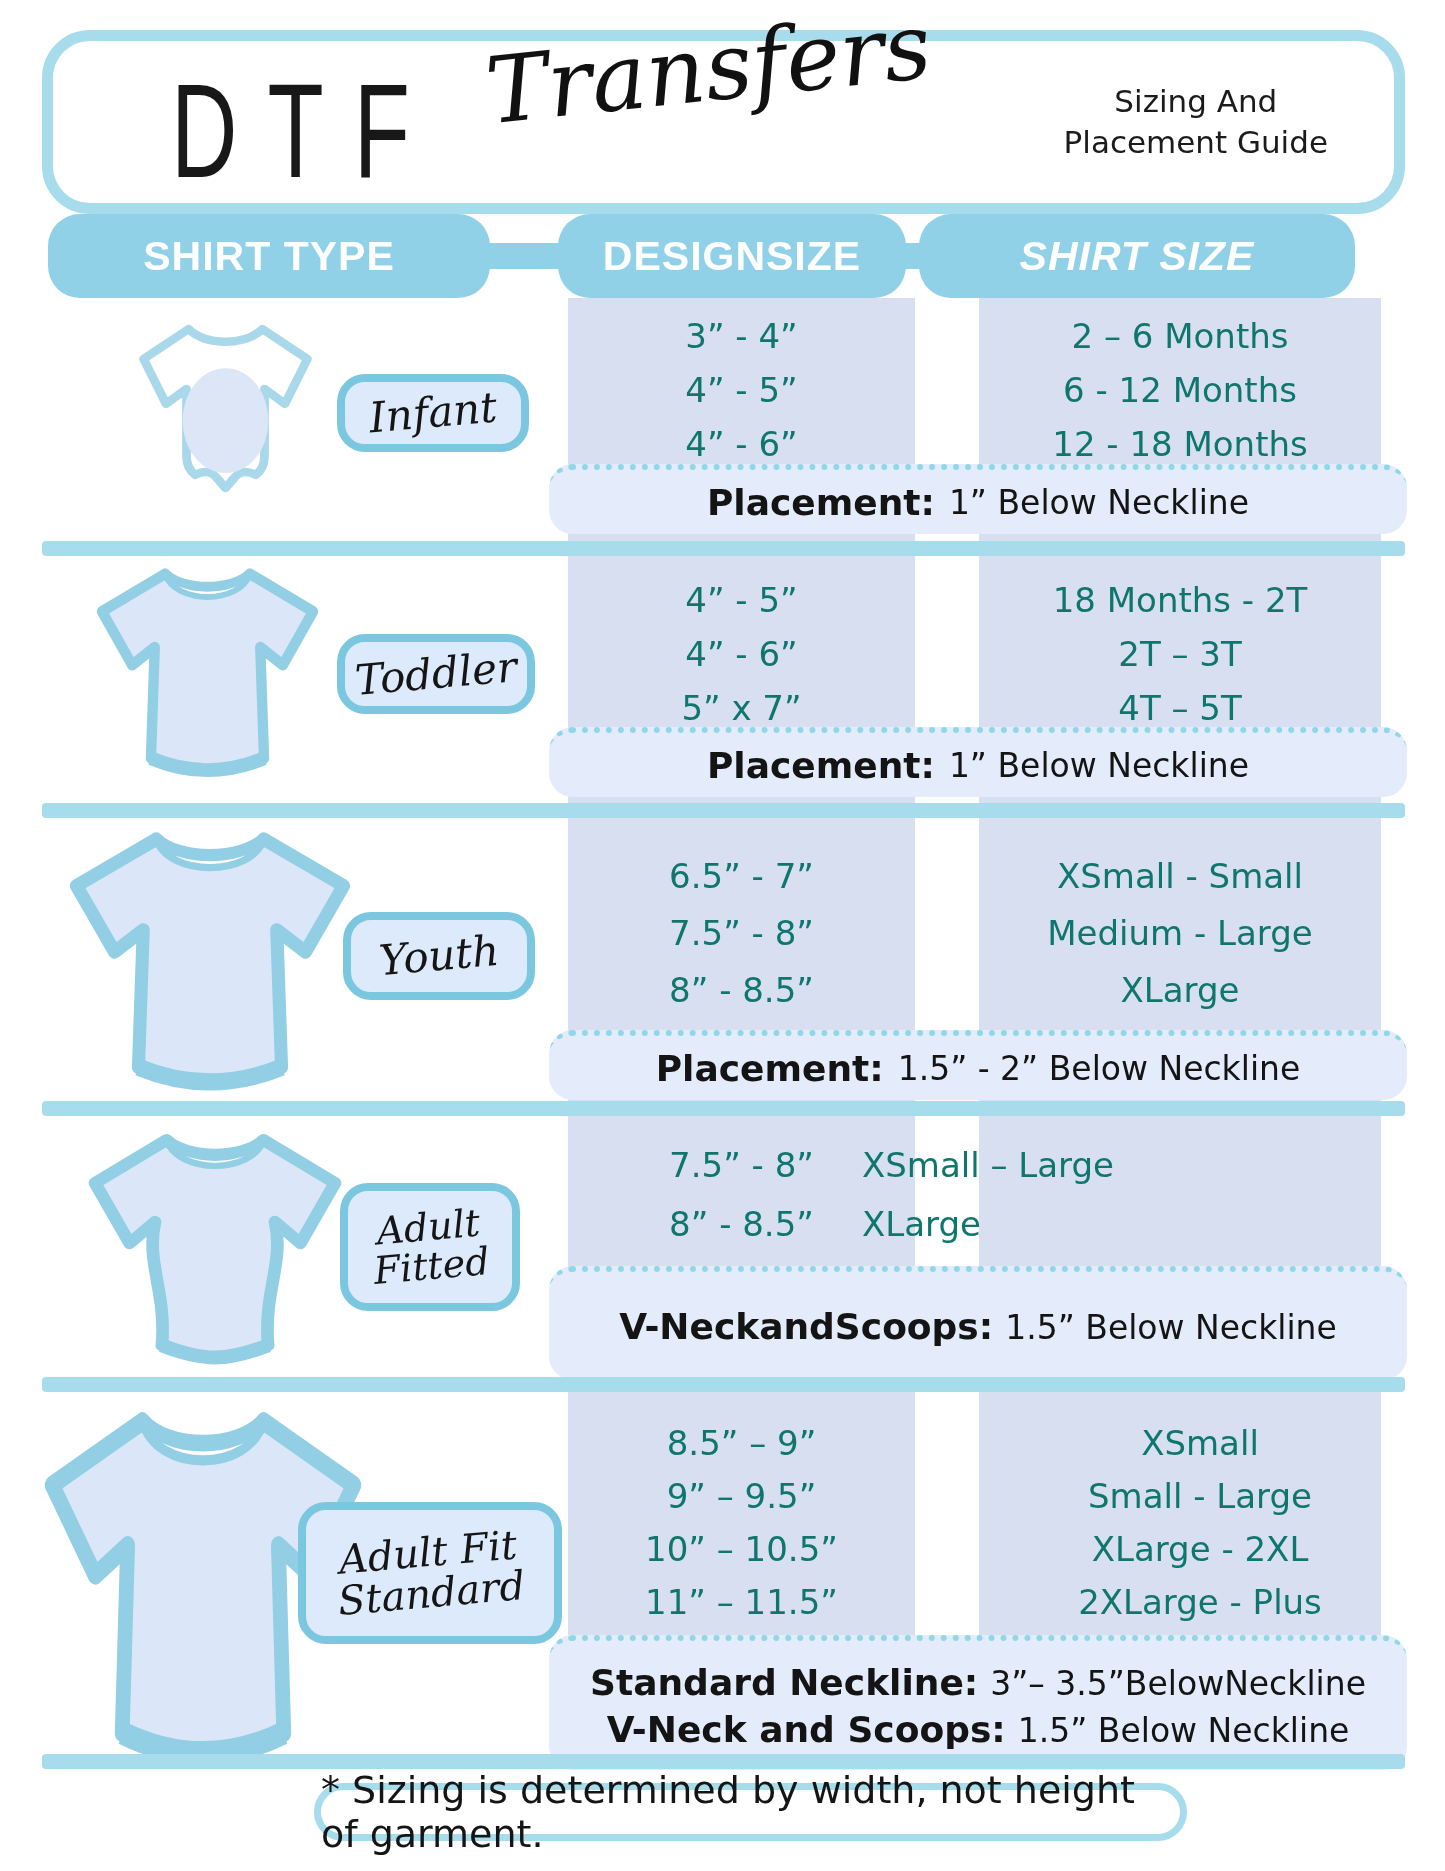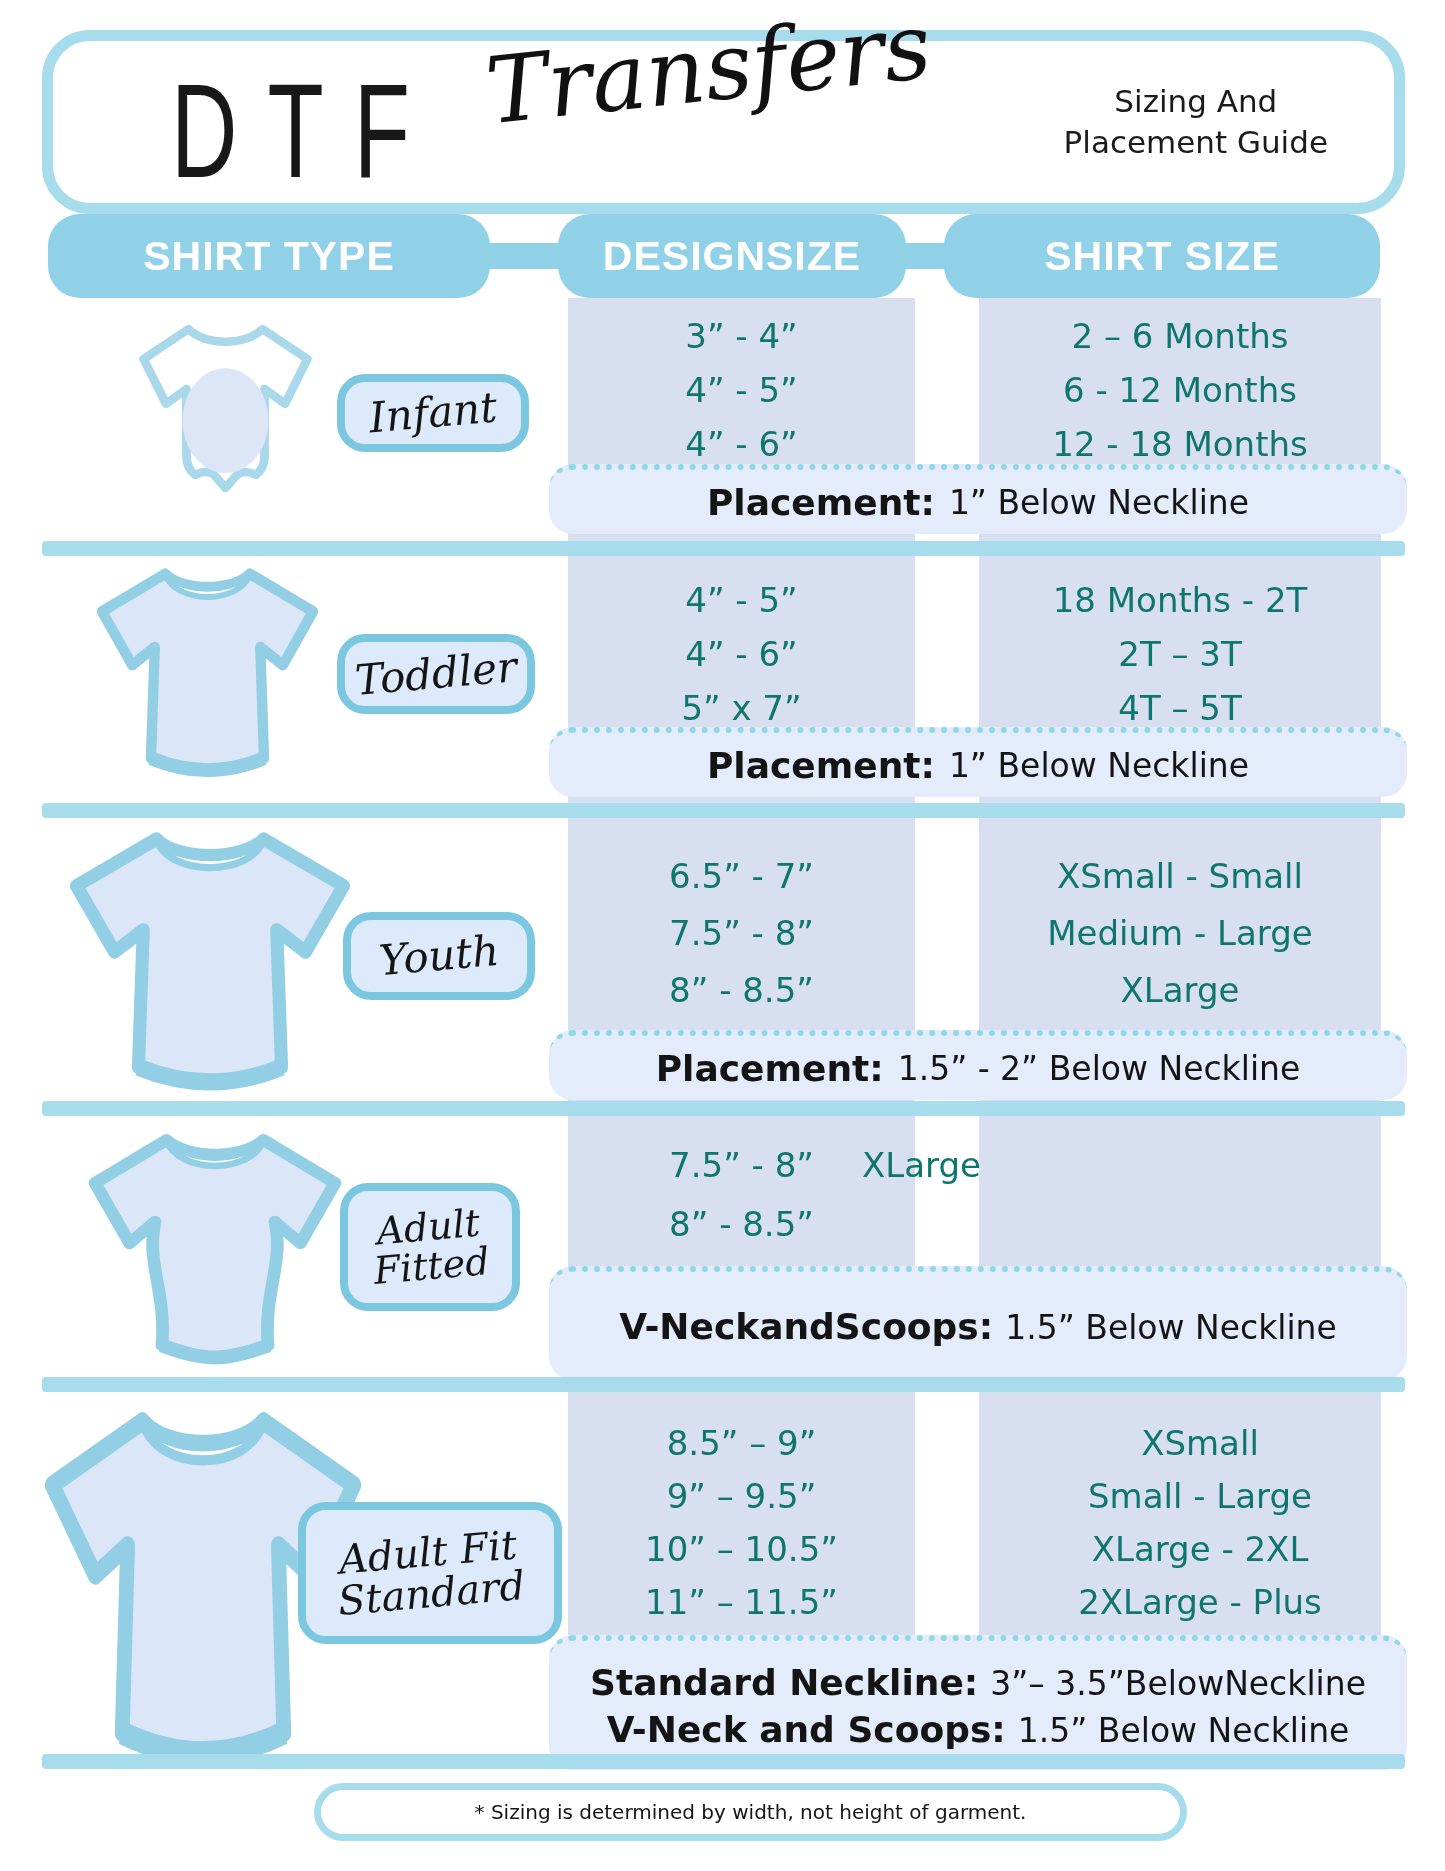--- a/index.html
+++ b/index.html
@@ -20,21 +20,21 @@
   .brand-script{position:absolute;left:428px;top:-2px;font-family:"DejaVu Serif",serif;
          font-style:italic;font-size:92px;color:#111;transform:rotate(-6deg);transform-origin:left top;}
   .subtitle{position:absolute;right:66px;top:40px;text-align:center;font-size:31px;line-height:41px;color:#1b1b1b;}
 
   
   .colpill{position:absolute;top:214px;height:84px;background:#90d1e8;border-radius:32px;
            display:flex;align-items:center;justify-content:center;color:#fff;
            font-family:"Liberation Sans",sans-serif;font-weight:700;font-size:41px;letter-spacing:1px;z-index:2;}
   .pill-shirt-type{left:48px;width:442px;}
   .pill-design{left:558px;width:348px;}
-  .pill-shirt-size{left:944px;width:436px;}
+  .pill-shirt-size{left:919px;width:436px;font-style:italic;}
   .connector{position:absolute;top:243px;height:26px;background:#90d1e8;z-index:1;}
   .conn1{left:486px;width:76px;}
   .conn2{left:902px;width:72px;}
 
   
   .divider{position:absolute;left:42px;width:1363px;height:15px;background:#a6dcec;border-radius:4px;z-index:3;}
   .d1{top:541px;} .d2{top:803px;} .d3{top:1101px;} .d4{top:1377px;} .d5{top:1754px;}
 
   
   .icon{position:absolute;z-index:1;}
@@ -86,21 +86,21 @@
   .placement-r2{top:727px;height:70px;}
   .placement-r3{top:1030px;height:70px;}
   .placement-multi{flex-direction:column;gap:6px;justify-content:center;}
   .placement-multi .pl-line{display:flex;gap:12px;align-items:baseline;justify-content:center;}
   .placement-r4{top:1266px;height:114px;}
   .placement-r5{top:1635px;height:135px;}
 
   
   .footer-note{position:absolute;left:314px;top:1783px;width:873px;height:58px;background:#fff;
                border:7px solid #a6dcec;border-radius:30px;display:flex;align-items:center;justify-content:center;
-               font-size:20px;color:#151515;z-index:4;box-sizing:border-box;}
+               font-size:38px;color:#151515;z-index:4;box-sizing:border-box;}
 </style>
 </head>
 <body>
 
 <div class="page">
 
   <div class="band band-design"></div>
   <div class="band band-shirt"></div>
 
   <div class="header-box">
@@ -215,20 +215,21 @@
     <span class="script">
         <span>Adult</span>
         <span>Fitted</span>
       </span>
   </div>
   <div class="vals v-r4-design">
     <div class="val">7.5” - 8”</div>
     <div class="val">8” - 8.5”</div>
   </div>
   <div class="vals v-r4-shirt">
+    <div class="val">XSmall – Large</div>
     <div class="val">XLarge</div>
   </div>
   <div class="placement placement-multi placement-r4">
     <div class="pl-line">
       <span class="pl-label">V-NeckandScoops:</span>
       <span class="pl-value">1.5” Below Neckline</span>
     </div>
   </div>
   <div class="divider d4"></div>
 

